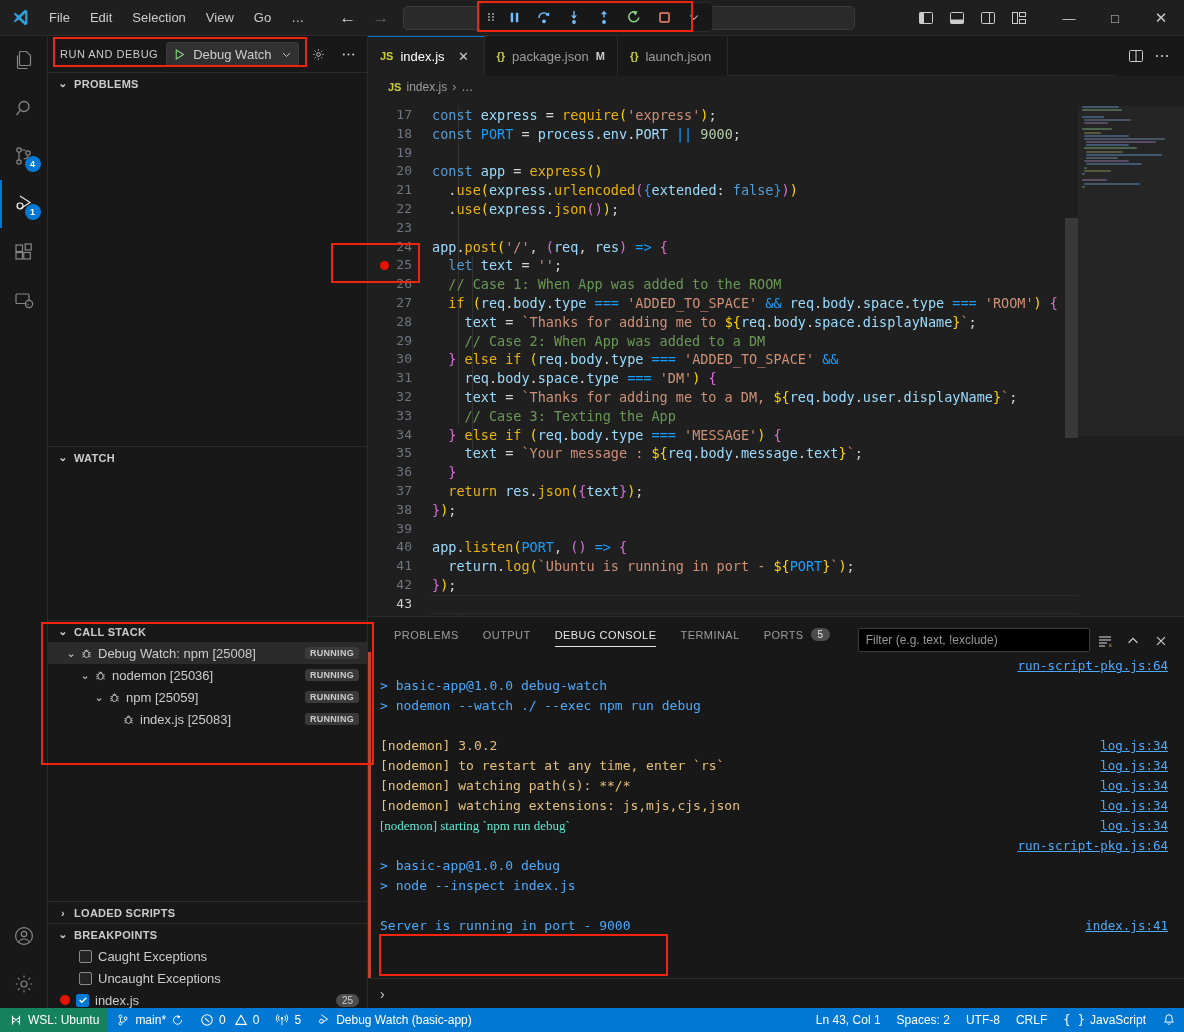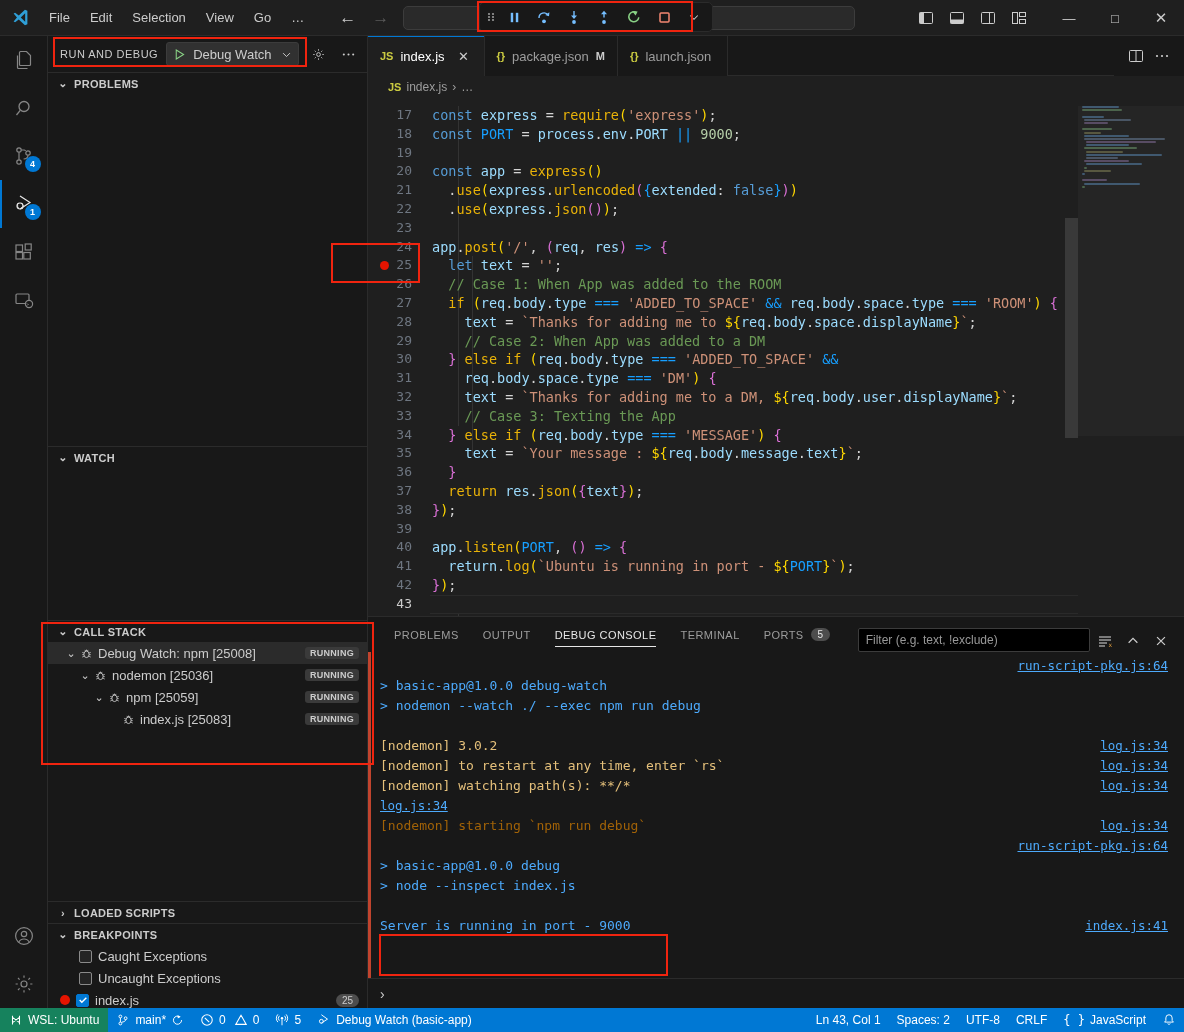--- a/index.html
+++ b/index.html
@@ -199,21 +199,21 @@
     flex: 1; position: relative; overflow: hidden; padding: 4px 0 0 0;
     font-family: "DejaVu Sans Mono", monospace; font-size: 13px;
   }
   .console::before {
     content: ''; position: absolute; left: 0; top: 0; bottom: 0; width: 3px; background: #c1442e;
   }
   .crow { height: 20px; line-height: 20px; display: flex; padding-left: 12px; padding-right: 16px; white-space: pre; }
   .ctext { flex: 1; overflow: hidden; }
   .csrc { color: #4daafc; text-decoration: underline; font-size: 12.5px; white-space: nowrap; }
   .c-yellow { color: #e5c07b; } .c-blue { color: #4daafc; }
-  .c-green { color: #a16207; } .c-white { color: #cccccc; }
+  .c-green { color: #5eead4; font-family: Liberation Serif, serif; } .c-white { color: #cccccc; }
   .console-input {
     height: 30px; border-top: 1px solid #2b2b2b; display: flex; align-items: center;
     padding-left: 12px; gap: 8px; flex: none;
   }
   .ci-chevron { color: #cccccc; font-size: 14px; }
 
   
   .statusbar {
     height: 24px; background: #0078d4; display: flex; align-items: center; flex: none;
     font-size: 12px; color: #ffffff;
@@ -730,21 +730,21 @@
           </div>
         </div>
         <div class="console" id="console">
             <div class="crow"><span class="ctext c-white"></span><span class="csrc">run-script-pkg.js:64</span></div>
             <div class="crow"><span class="ctext c-blue">&gt; basic-app@1.0.0 debug-watch</span></div>
             <div class="crow"><span class="ctext c-blue">&gt; nodemon --watch ./ --exec npm run debug</span></div>
             <div class="crow"><span class="ctext c-white"></span></div>
             <div class="crow"><span class="ctext c-yellow">[nodemon] 3.0.2</span><span class="csrc">log.js:34</span></div>
             <div class="crow"><span class="ctext c-yellow">[nodemon] to restart at any time, enter `rs`</span><span class="csrc">log.js:34</span></div>
             <div class="crow"><span class="ctext c-yellow">[nodemon] watching path(s): **/*</span><span class="csrc">log.js:34</span></div>
-            <div class="crow"><span class="csrc">log.js:34</span></div>
+            <div class="crow"><span class="ctext c-yellow">[nodemon] watching extensions: js,mjs,cjs,json</span><span class="csrc">log.js:34</span></div>
             <div class="crow"><span class="ctext c-green">[nodemon] starting `npm run debug`</span><span class="csrc">log.js:34</span></div>
             <div class="crow"><span class="ctext c-white"></span><span class="csrc">run-script-pkg.js:64</span></div>
             <div class="crow"><span class="ctext c-blue">&gt; basic-app@1.0.0 debug</span></div>
             <div class="crow"><span class="ctext c-blue">&gt; node --inspect index.js</span></div>
             <div class="crow"><span class="ctext c-white"></span></div>
             <div class="crow"><span class="ctext c-blue">Server is running in port - 9000</span><span class="csrc">index.js:41</span></div>
           </div>
         <div class="console-input">
           <span class="ci-chevron">›</span>
         </div>

